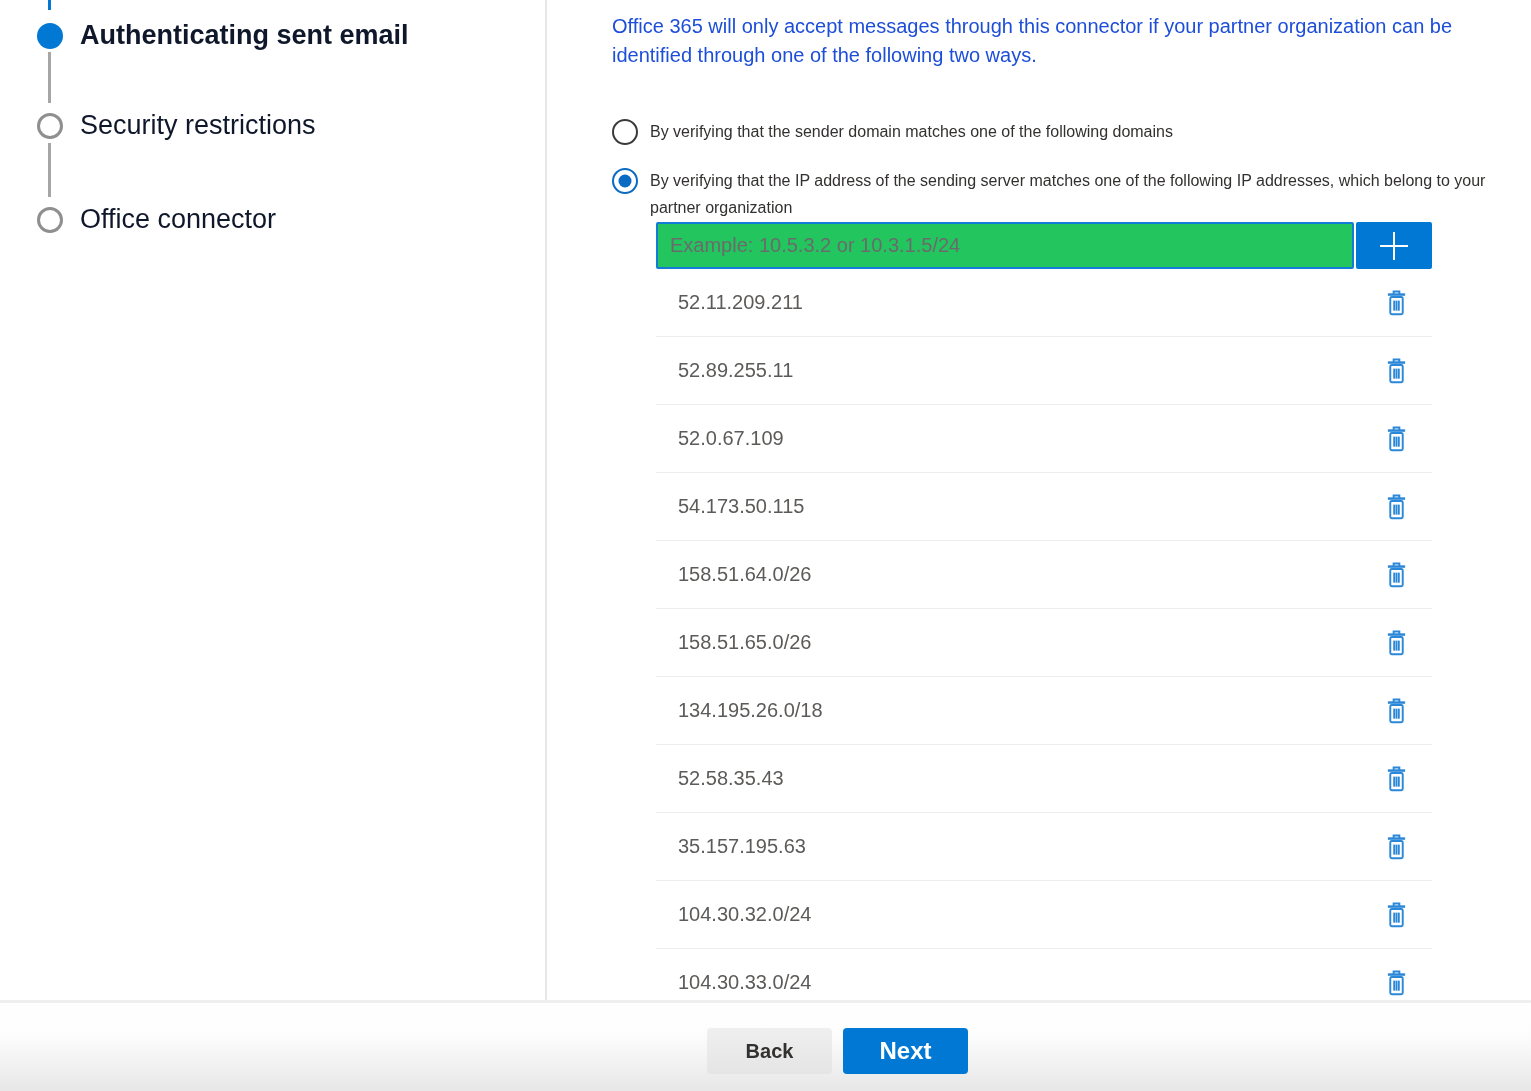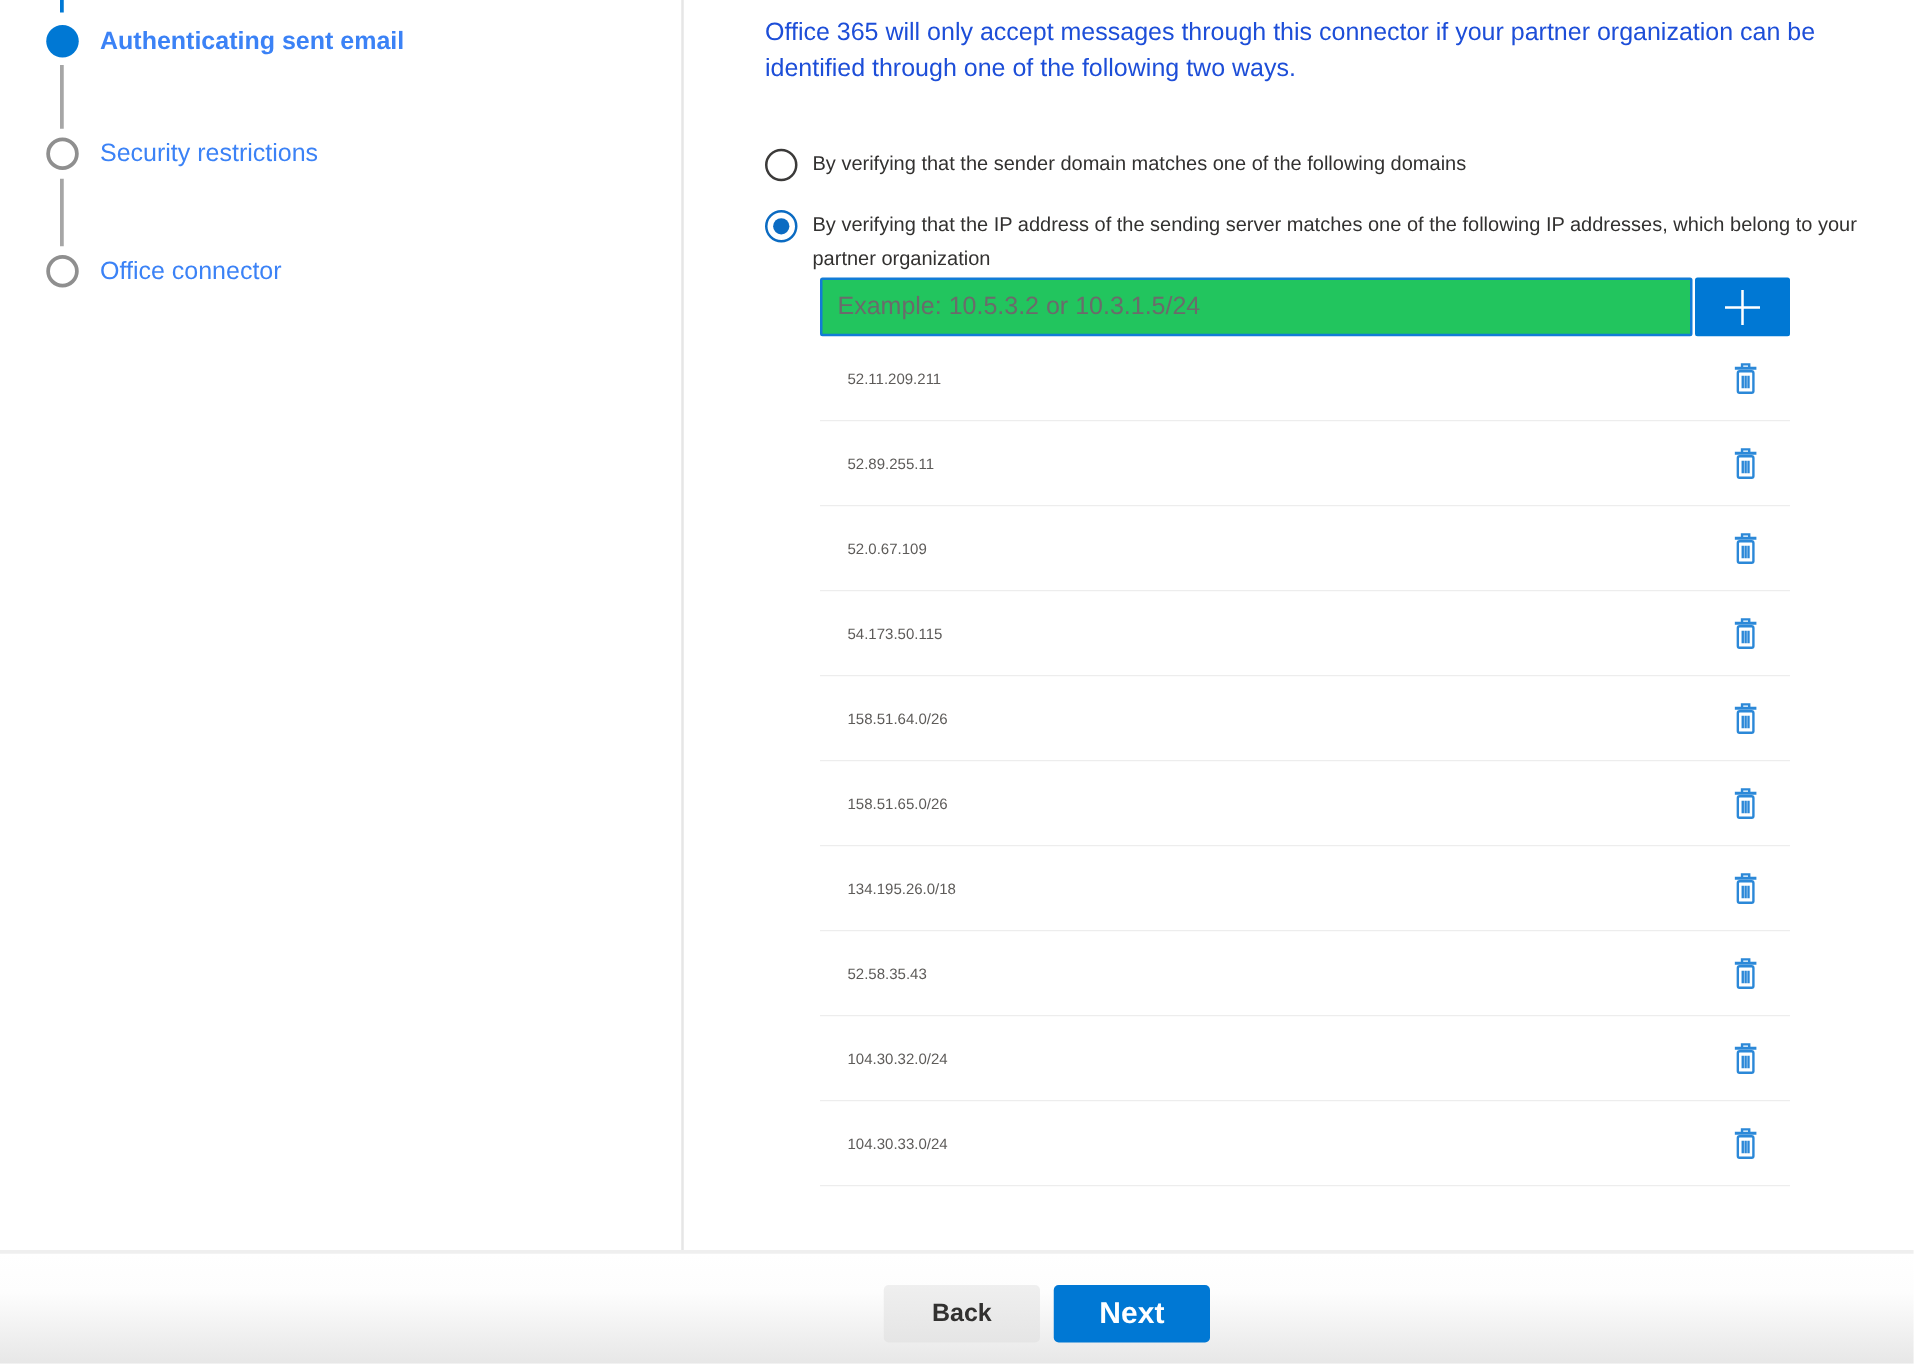--- a/index.html
+++ b/index.html
@@ -23,21 +23,21 @@
 
   .step-item { position:absolute; left:37px; display:flex; align-items:center; gap:17px; cursor:pointer; }
   .step-item.s1 { top:20px; }
   .step-item.s2 { top:110px; }
   .step-item.s3 { top:204px; }
 
   .step-circle { width:26px; height:26px; border-radius:50%; flex:0 0 auto; }
   .step-circle.active { background:#0078d4; }
   .step-circle.upcoming { background:#ffffff; border:3px solid #8f8f8f; }
 
-  .step-label { font-size:20px; color:#3b82f6; white-space:nowrap; }
+  .step-label { font-size:27px; color:#0f172a; white-space:nowrap; }
   .step-label.active { font-weight:700; }
 
   
   .description {
     position:absolute; left:612px; top:12px; width:916px;
     font-size:20px; line-height:29px; color:#1d4ed8;
   }
 
   .radio-option { position:absolute; left:612px; display:flex; gap:12px; cursor:pointer; }
   .radio-option.opt1 { top:118px; }
@@ -73,21 +73,21 @@
   .plus-icon::after  { content:""; position:absolute; left:13px; top:0; width:2px; height:28px; background:#fff; }
 
   
   .ip-list {
     position:absolute; left:656px; top:269px; width:776px; height:733px; overflow:hidden;
   }
   .ip-row {
     height:68px; display:flex; align-items:center; justify-content:space-between;
     border-bottom:1px solid #ededed; padding:0 19px 0 22px;
   }
-  .ip-text { font-size:12px; color:#5d5b59; }
+  .ip-text { font-size:20px; color:#5d5b59; }
   .delete-button {
     background:none; border:none; cursor:pointer; padding:3px 5px; line-height:0;
   }
 
   
   .footer {
     position:absolute; left:0; top:1000px; width:1531px; height:91px;
     border-top:3px solid #efefef;
     background:linear-gradient(180deg,#ffffff 0%,#fdfdfd 35%,#e7e7e7 100%);
   }
@@ -248,20 +248,33 @@
           <path d="M9 4 V1.5 h6 V4"></path>
           <path d="M3 4.7 h18" stroke-width="2.6"></path>
           <rect x="5.5" y="7.2" width="13" height="18" rx="1.5"></rect>
           <line x1="9.6" y1="11" x2="9.6" y2="21.5"></line>
           <line x1="12" y1="11" x2="12" y2="21.5"></line>
           <line x1="14.4" y1="11" x2="14.4" y2="21.5"></line>
         </svg>
     </button>
   </div>
   <div class="ip-row">
+    <span class="ip-text">35.157.195.63</span>
+    <button class="delete-button">
+      <svg width="23" height="26" viewBox="0 0 24 27" fill="none" stroke="#2b88d8" stroke-width="2">
+          <path d="M9 4 V1.5 h6 V4"></path>
+          <path d="M3 4.7 h18" stroke-width="2.6"></path>
+          <rect x="5.5" y="7.2" width="13" height="18" rx="1.5"></rect>
+          <line x1="9.6" y1="11" x2="9.6" y2="21.5"></line>
+          <line x1="12" y1="11" x2="12" y2="21.5"></line>
+          <line x1="14.4" y1="11" x2="14.4" y2="21.5"></line>
+        </svg>
+    </button>
+  </div>
+  <div class="ip-row">
     <span class="ip-text">104.30.32.0/24</span>
     <button class="delete-button">
       <svg width="23" height="26" viewBox="0 0 24 27" fill="none" stroke="#2b88d8" stroke-width="2">
           <path d="M9 4 V1.5 h6 V4"></path>
           <path d="M3 4.7 h18" stroke-width="2.6"></path>
           <rect x="5.5" y="7.2" width="13" height="18" rx="1.5"></rect>
           <line x1="9.6" y1="11" x2="9.6" y2="21.5"></line>
           <line x1="12" y1="11" x2="12" y2="21.5"></line>
           <line x1="14.4" y1="11" x2="14.4" y2="21.5"></line>
         </svg>

